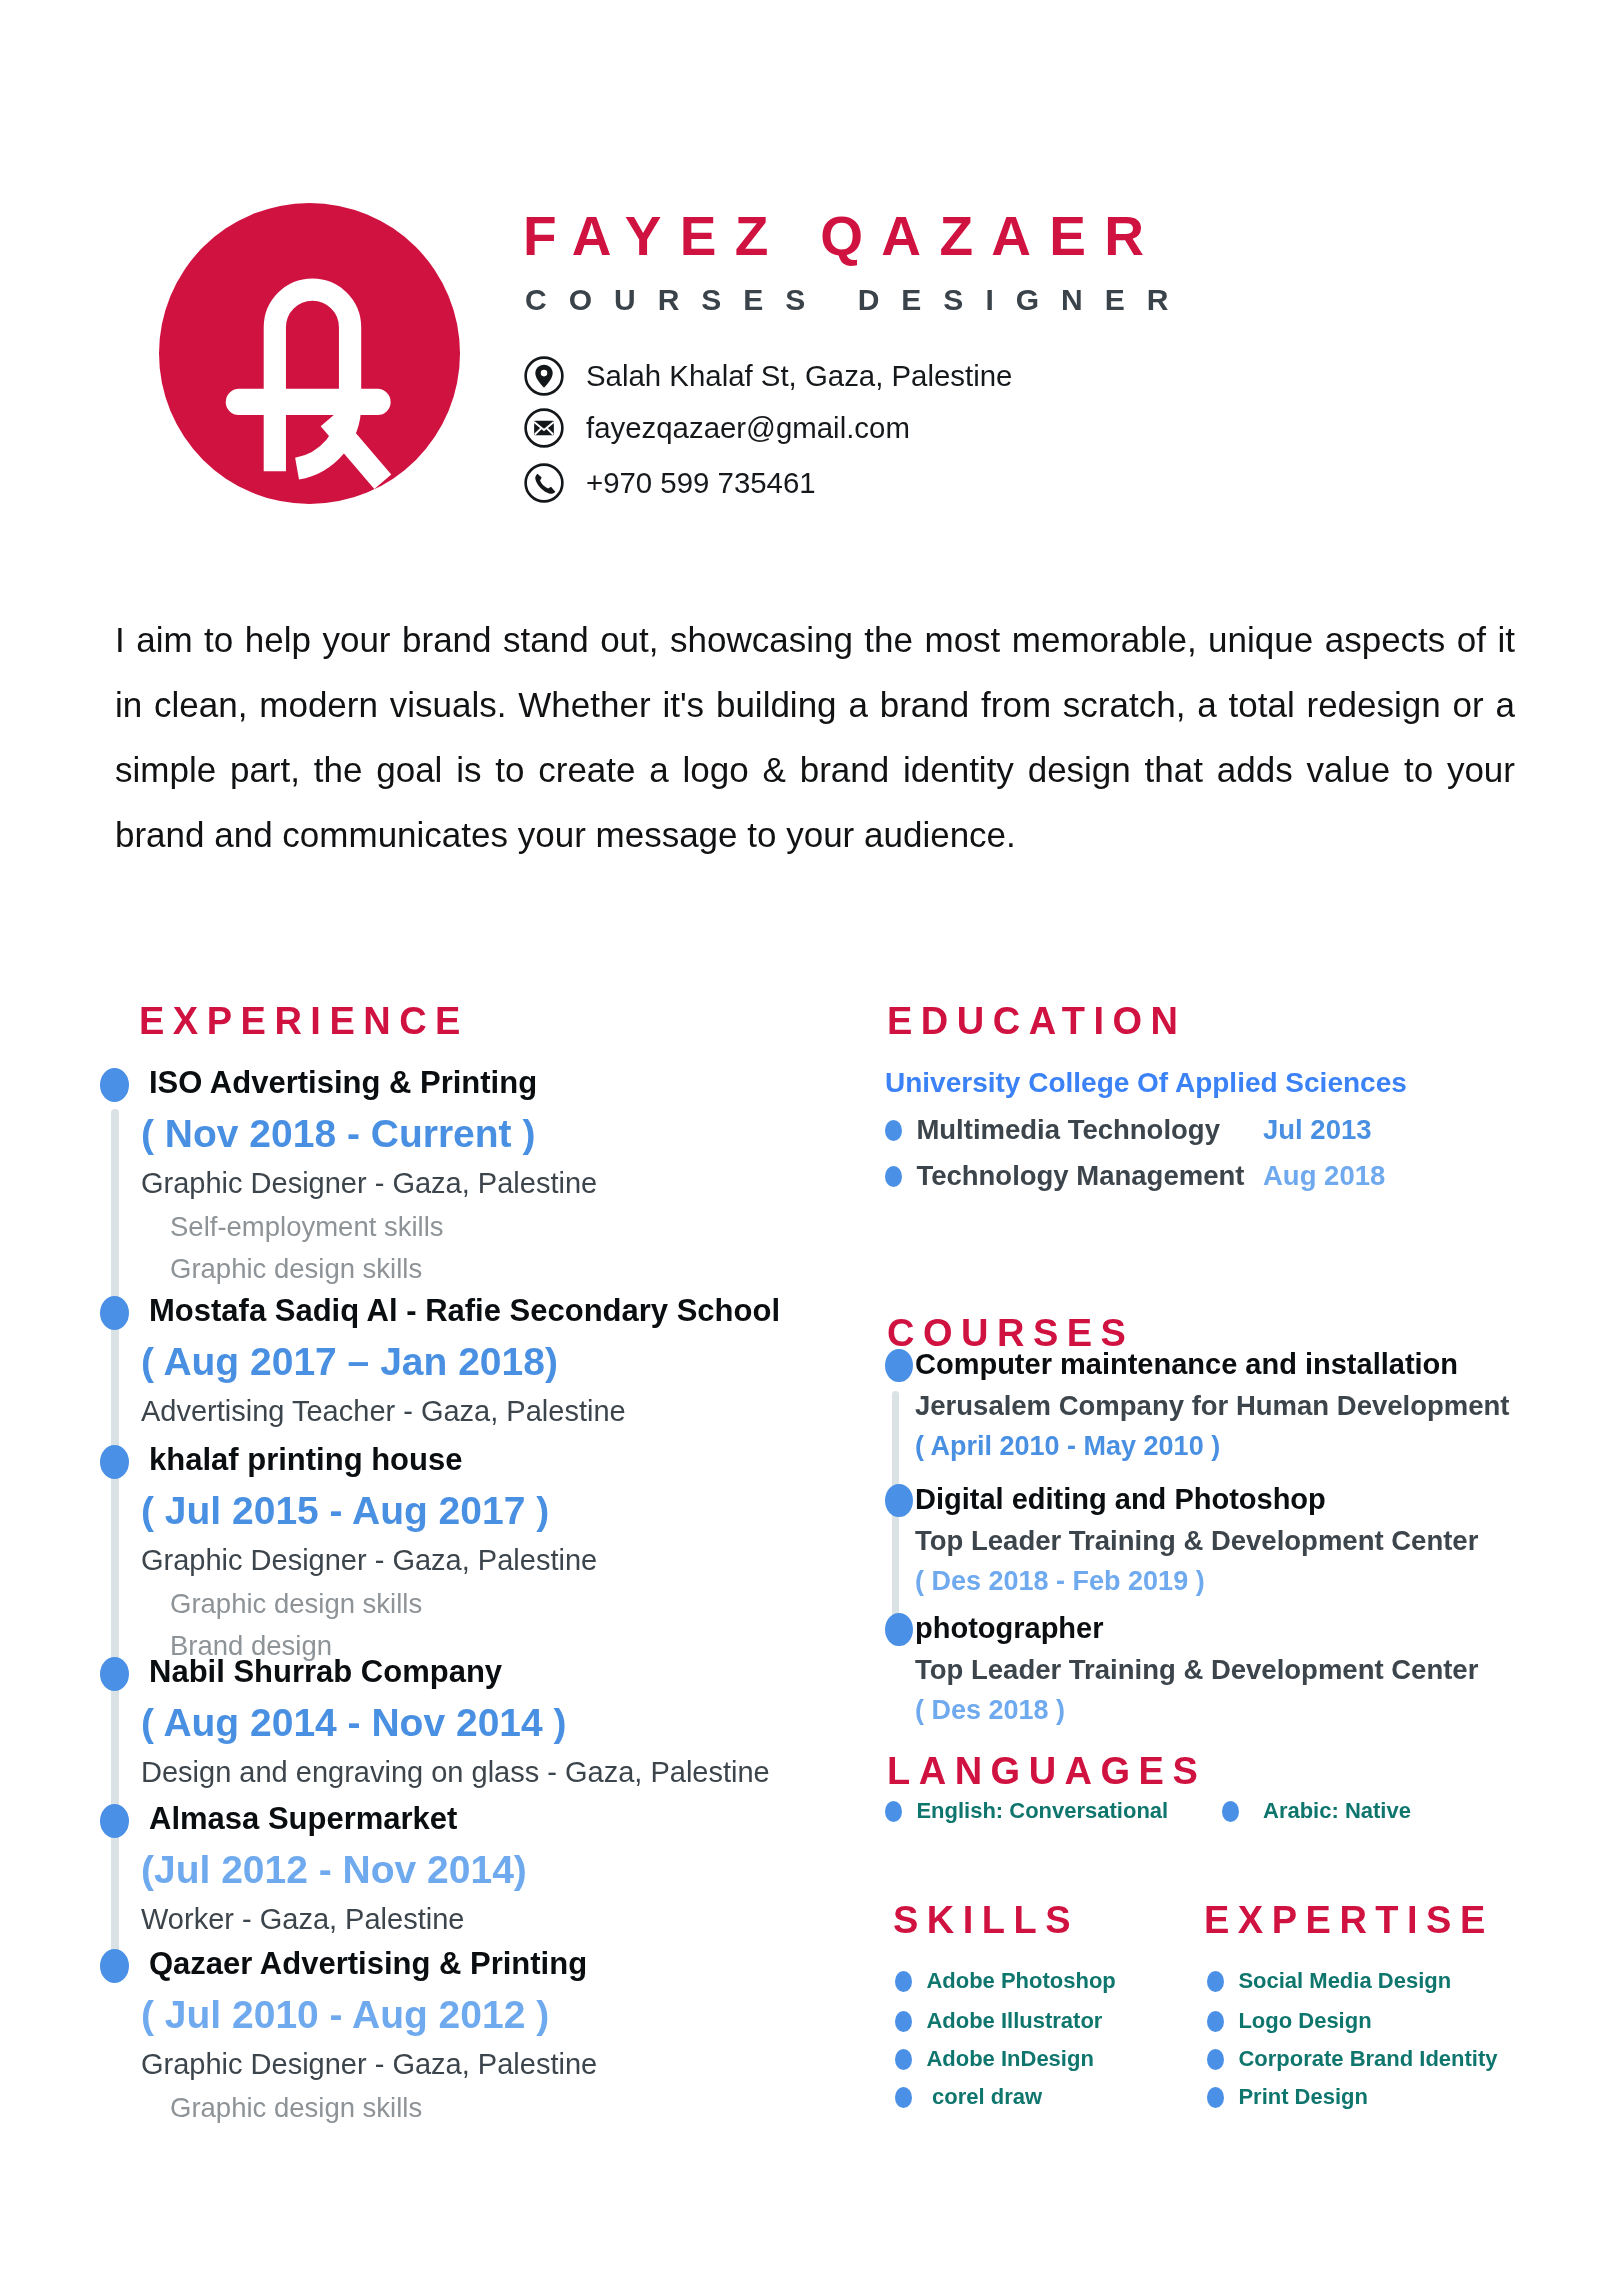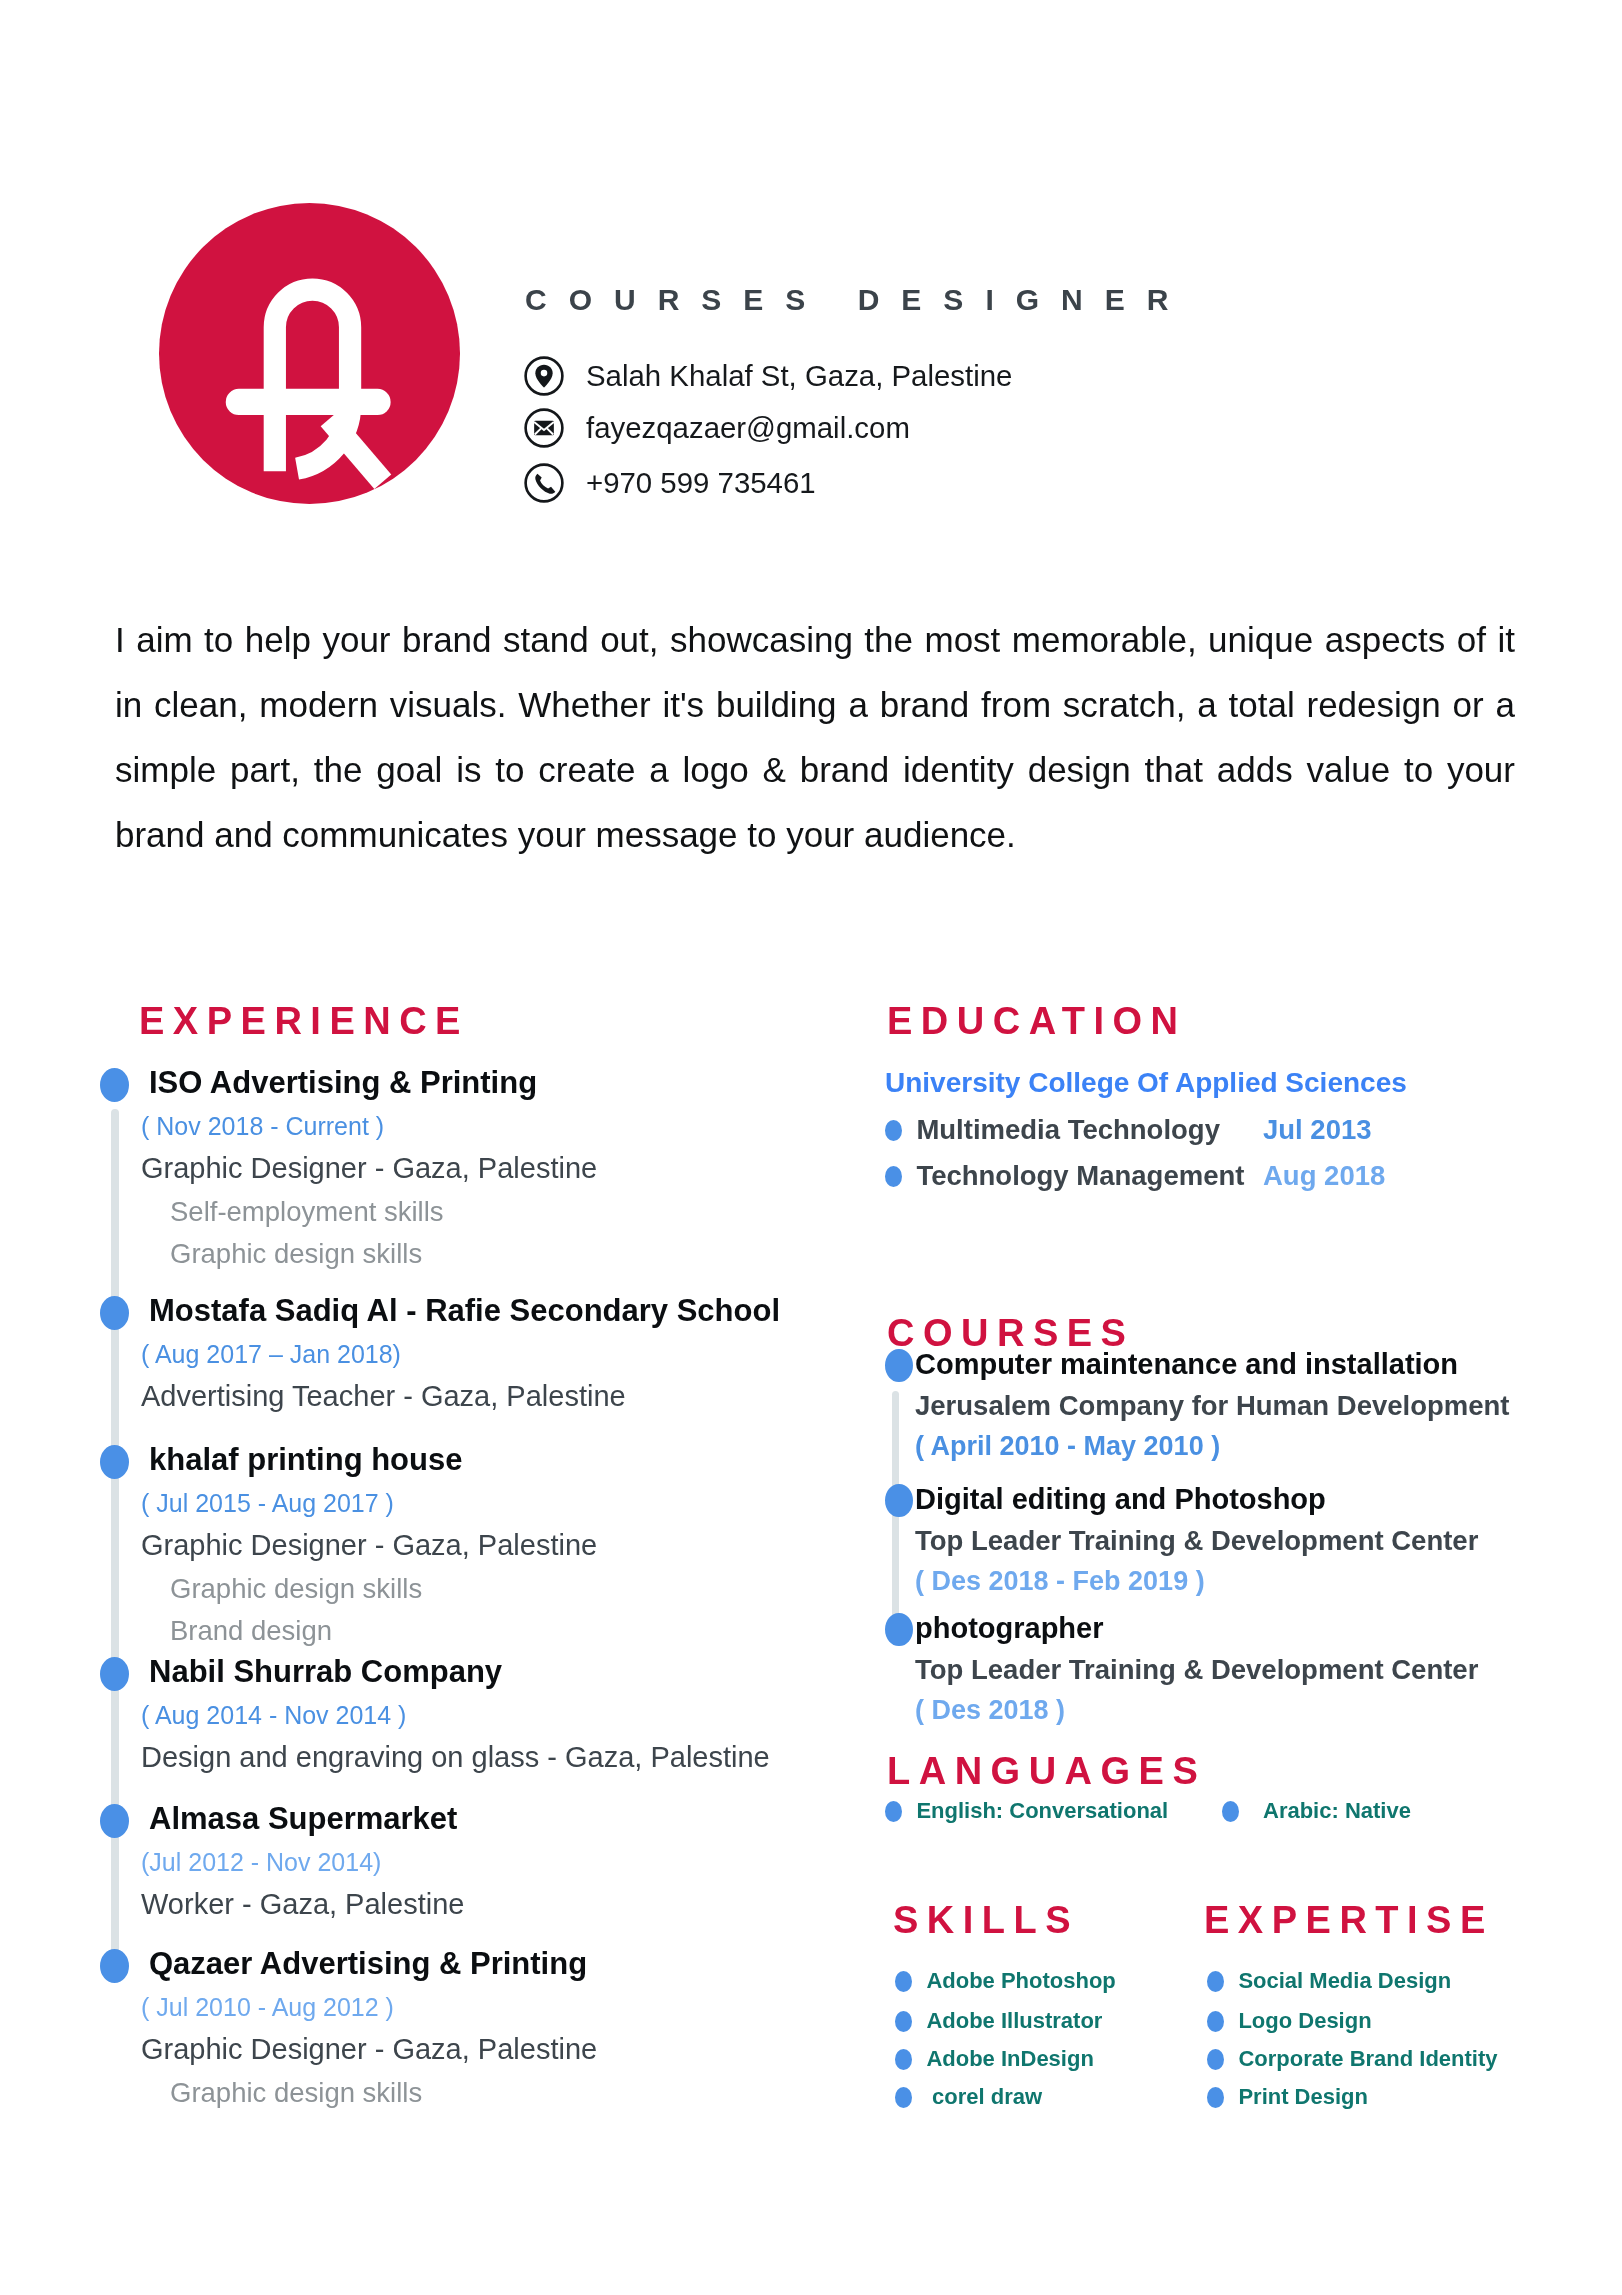--- a/index.html
+++ b/index.html
@@ -31,21 +31,21 @@
   .tl-line{position:absolute;background:#dbe2e5;border-radius:3.9px;}
   .dot{display:inline-block;background:#4a90e6;border-radius:50%;}
   .dot-lg{width:29px;height:34px;}
   .dot-md{width:27.5px;height:33px;}
   .dot-sm{width:17px;height:21px;}
 
   
   .xp-item{position:absolute;left:141px;width:733px;}
   .xp-item .dot-lg{position:absolute;left:-41px;top:2.6px;}
   .xp-title{font-size:31px;font-weight:bold;color:#0b0e11;white-space:nowrap;margin-left:8px;}
-  .xp-date{margin-top:10.5px;font-size:25px;font-weight:400;color:#4a90e2;white-space:nowrap;}
+  .xp-date{margin-top:10.5px;font-size:39px;font-weight:700;color:#4a90e2;white-space:nowrap;}
   .xp-date.light{color:#6fa9ee;}
   .xp-role{margin-top:11.8px;font-size:29px;font-weight:500;color:#3d454c;white-space:nowrap;}
   .xp-sub{margin-top:10.5px;margin-left:29px;font-size:27.5px;font-weight:500;color:#8d9397;white-space:nowrap;}
 
   
   .edu-school{position:absolute;left:885px;top:1067px;font-size:28px;font-weight:bold;color:#3b82f6;white-space:nowrap;}
   .edu-row{position:absolute;left:885px;width:550px;display:flex;align-items:center;}
   .edu-row .dot-sm{margin-right:14.4px;}
   .edu-deg{font-size:27.5px;font-weight:600;color:#3d454c;white-space:nowrap;}
   .edu-date{position:absolute;left:378px;font-size:27.5px;font-weight:600;color:#4a90e2;white-space:nowrap;}
@@ -70,20 +70,21 @@
 
   <div class="logo">
     <svg viewBox="0 0 460 460" width="301" height="301">
       <circle cx="230" cy="230" r="230" fill="#d01240"></circle>
       <path d="M177 410 L177 190 A57.5 57.5 0 0 1 292 190 L292 310 A98 98 0 0 1 211 406" fill="none" stroke="#ffffff" stroke-width="34"></path>
       <path d="M122 304 L334 304" fill="none" stroke="#ffffff" stroke-width="40" stroke-linecap="round"></path>
       <path d="M260 330 L342 426" fill="none" stroke="#ffffff" stroke-width="34"></path>
     </svg>
   </div>
 
+  <h1 class="name">FAYEZ QAZAER</h1>
   <div class="job">COURSES DESIGNER</div>
 
   <div class="contact-row" style="top:355px;">
     <span class="cicon">
       <svg viewBox="0 0 64 64" width="42" height="42">
         <circle cx="32" cy="32" r="28" fill="none" stroke="#14171a" stroke-width="4"></circle>
         <path d="M32 15c-7.5 0-13.2 5.7-13.2 12.8C18.8 37.4 32 49.5 32 49.5s13.2-12.1 13.2-21.7C45.2 20.7 39.5 15 32 15z" fill="#14171a"></path>
         <circle cx="32" cy="27.6" r="5" fill="#ffffff"></circle>
       </svg>
     </span>

